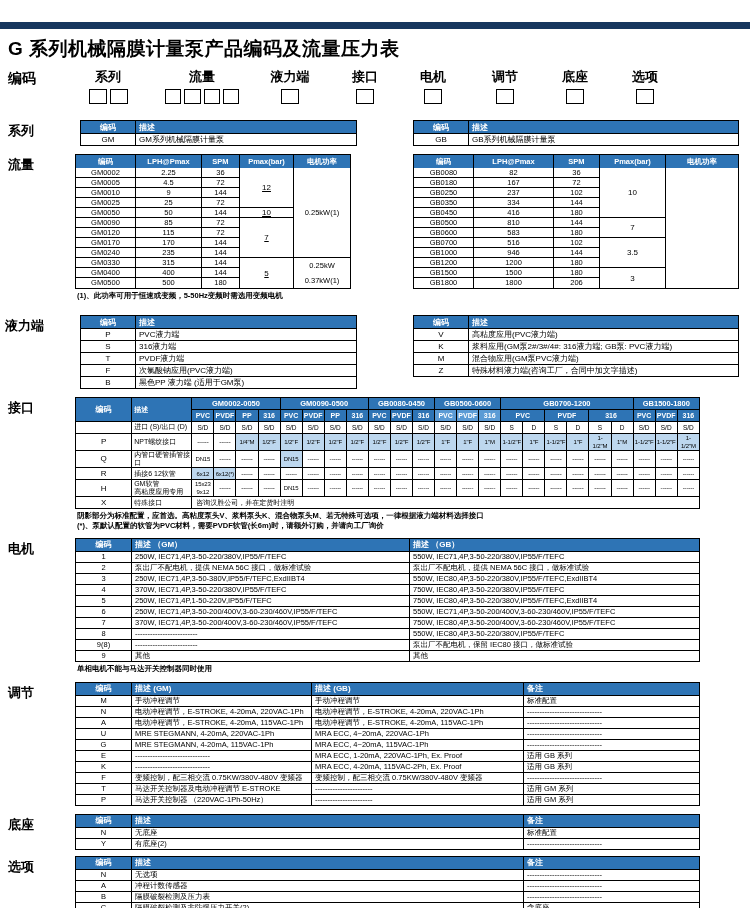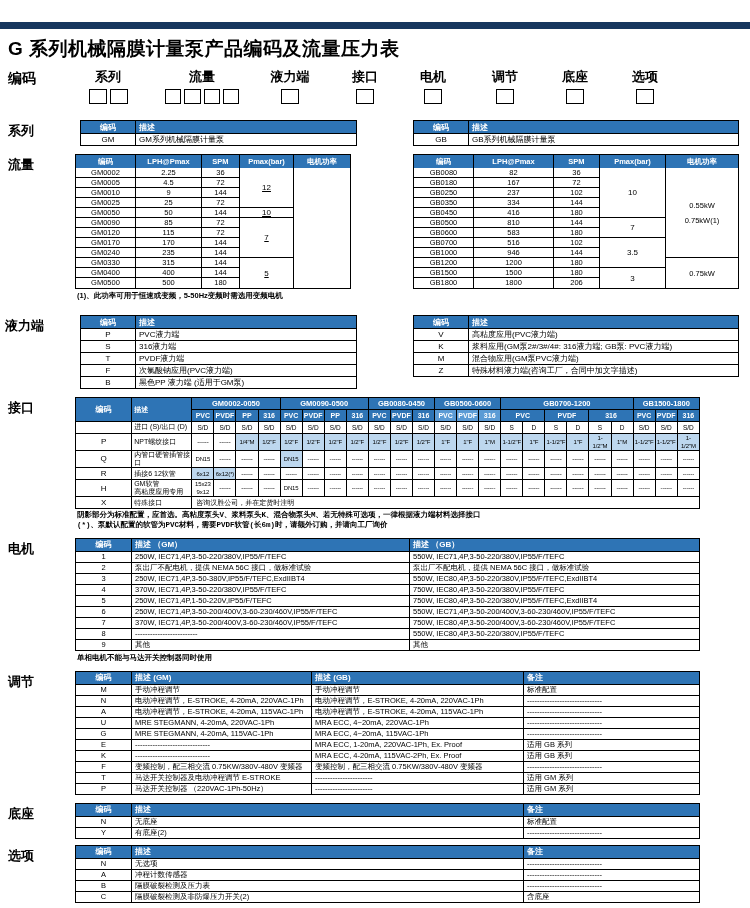--- a/index.html
+++ b/index.html
@@ -66,21 +66,21 @@
   .iface th[data-lt]{background:#5B9BD5;}
   .iface td{font-size:6.5px;text-align:center;padding:0 1px;height:12px;}
   .iface .ic{width:56px;font-size:8px;}
   .iface .idl,.iface .idesc{width:60px;text-align:left;font-size:7px;padding-left:2px;}
   .iface .isd{width:22px;font-size:6.5px;}
   .iface .ival{font-size:6px;letter-spacing:-0.1px;}
   .iface td[data-sh]{background:#BDD7EE;}
   .iface .l2:empty{display:none;}
   .iface .ival div{line-height:8px;}
   .iface .xnote{text-align:left;padding-left:4px;font-size:7px;}
-  .inotes{font-size:7.5px;font-weight:bold;margin:2px 0 0 2px;line-height:1.25;font-family:Liberation Mono, monospace;}
+  .inotes{font-size:7.5px;font-weight:bold;margin:2px 0 0 2px;line-height:1.25;}
   
   .big{width:625px;}
   .big td{font-size:7.5px;height:11px;}
   .big .c-code{width:56px;}
   .motor .c-gm{width:278px;} .motor .c-gb{width:290px;}
   .adj .c-gm{width:180px;} .adj .c-gb{width:212px;} .adj .c-note{width:176px;}
   .bo .c-desc{width:392px;} .bo .c-note{width:176px;}
   .mnote{font-size:7.5px;font-weight:bold;margin:2px 0 0 2px;}
   .mt10{margin-top:10px;} .mt8{margin-top:8px;} .mt14{margin-top:14px;} .mt6{margin-top:6px;}
 </style>
@@ -260,20 +260,30 @@
                   <div class="fc w3">180</div>
                 </div>
                 </div>
               <div class="fpm">
 
               <div class="pg" data-n="4">12</div>
                   <div class="pg" data-n="1">10</div>
                   <div class="pg" data-n="4">7</div>
                   <div class="pg" data-n="3">5</div>
                 </div>
+              <div class="fpw">
+
+              <div class="pw" data-n="9">
+                    <div class="pwl">0.25kW(1)</div>
+                  </div>
+                  <div class="pw" data-n="3">
+                    <div class="pwl">0.25kW</div>
+                    <div class="pwl">0.37kW(1)</div>
+                  </div>
+                </div>
             </div>
           </div>
           <div class="fnote">(1)、此功率可用于恒速或变频，5-50Hz变频时需选用变频电机</div>
         </div>
         <div class="flowtbl gb right">
           <div class="fh">
             <div class="w1">编码</div>
             <div class="w2">LPH@Pmax</div>
             <div class="w3">SPM</div>
             <div class="w4">Pmax(bar)</div>
@@ -342,30 +352,20 @@
                 <div class="fc w2">1800</div>
                 <div class="fc w3">206</div>
               </div>
               </div>
             <div class="fpm">
 
             <div class="pg" data-n="5">10</div>
                 <div class="pg" data-n="2">7</div>
                 <div class="pg" data-n="3">3.5</div>
                 <div class="pg" data-n="2">3</div>
-              </div>
-            <div class="fpw">
-
-            <div class="pw" data-n="9">
-                  <div class="pwl">0.55kW</div>
-                  <div class="pwl">0.75kW(1)</div>
-                </div>
-                <div class="pw" data-n="3">
-                  <div class="pwl">0.75kW</div>
-                </div>
               </div>
           </div>
         </div>
       </div>
     </div>
   </div>
 
   <div class="sec mt14">
     <div class="sec-label wide">液力端</div>
     <div class="sec-body">
@@ -873,20 +873,25 @@
           <td class="c-code" style="text-align:center">7</td>
           <td>370W, IEC71,4P,3-50-200/400V,3-60-230/460V,IP55/F/TEFC</td>
           <td>750W, IEC80,4P,3-50-200/400V,3-60-230/460V,IP55/F/TEFC</td>
         </tr>
             <tr>
           <td class="c-code" style="text-align:center">8</td>
           <td>-------------------------</td>
           <td>550W, IEC80,4P,3-50-220/380V,IP55/F/TEFC</td>
         </tr>
             <tr>
+          <td class="c-code" style="text-align:center">9(8)</td>
+          <td>-------------------------</td>
+          <td>泵出厂不配电机，保留 IEC80 接口，做标准试验</td>
+        </tr>
+            <tr>
           <td class="c-code" style="text-align:center">9</td>
           <td>其他</td>
           <td>其他</td>
         </tr>
           </tbody>
       </table>
       <div class="mnote">单相电机不能与马达开关控制器同时使用</div>
     </div>
   </div>
 

